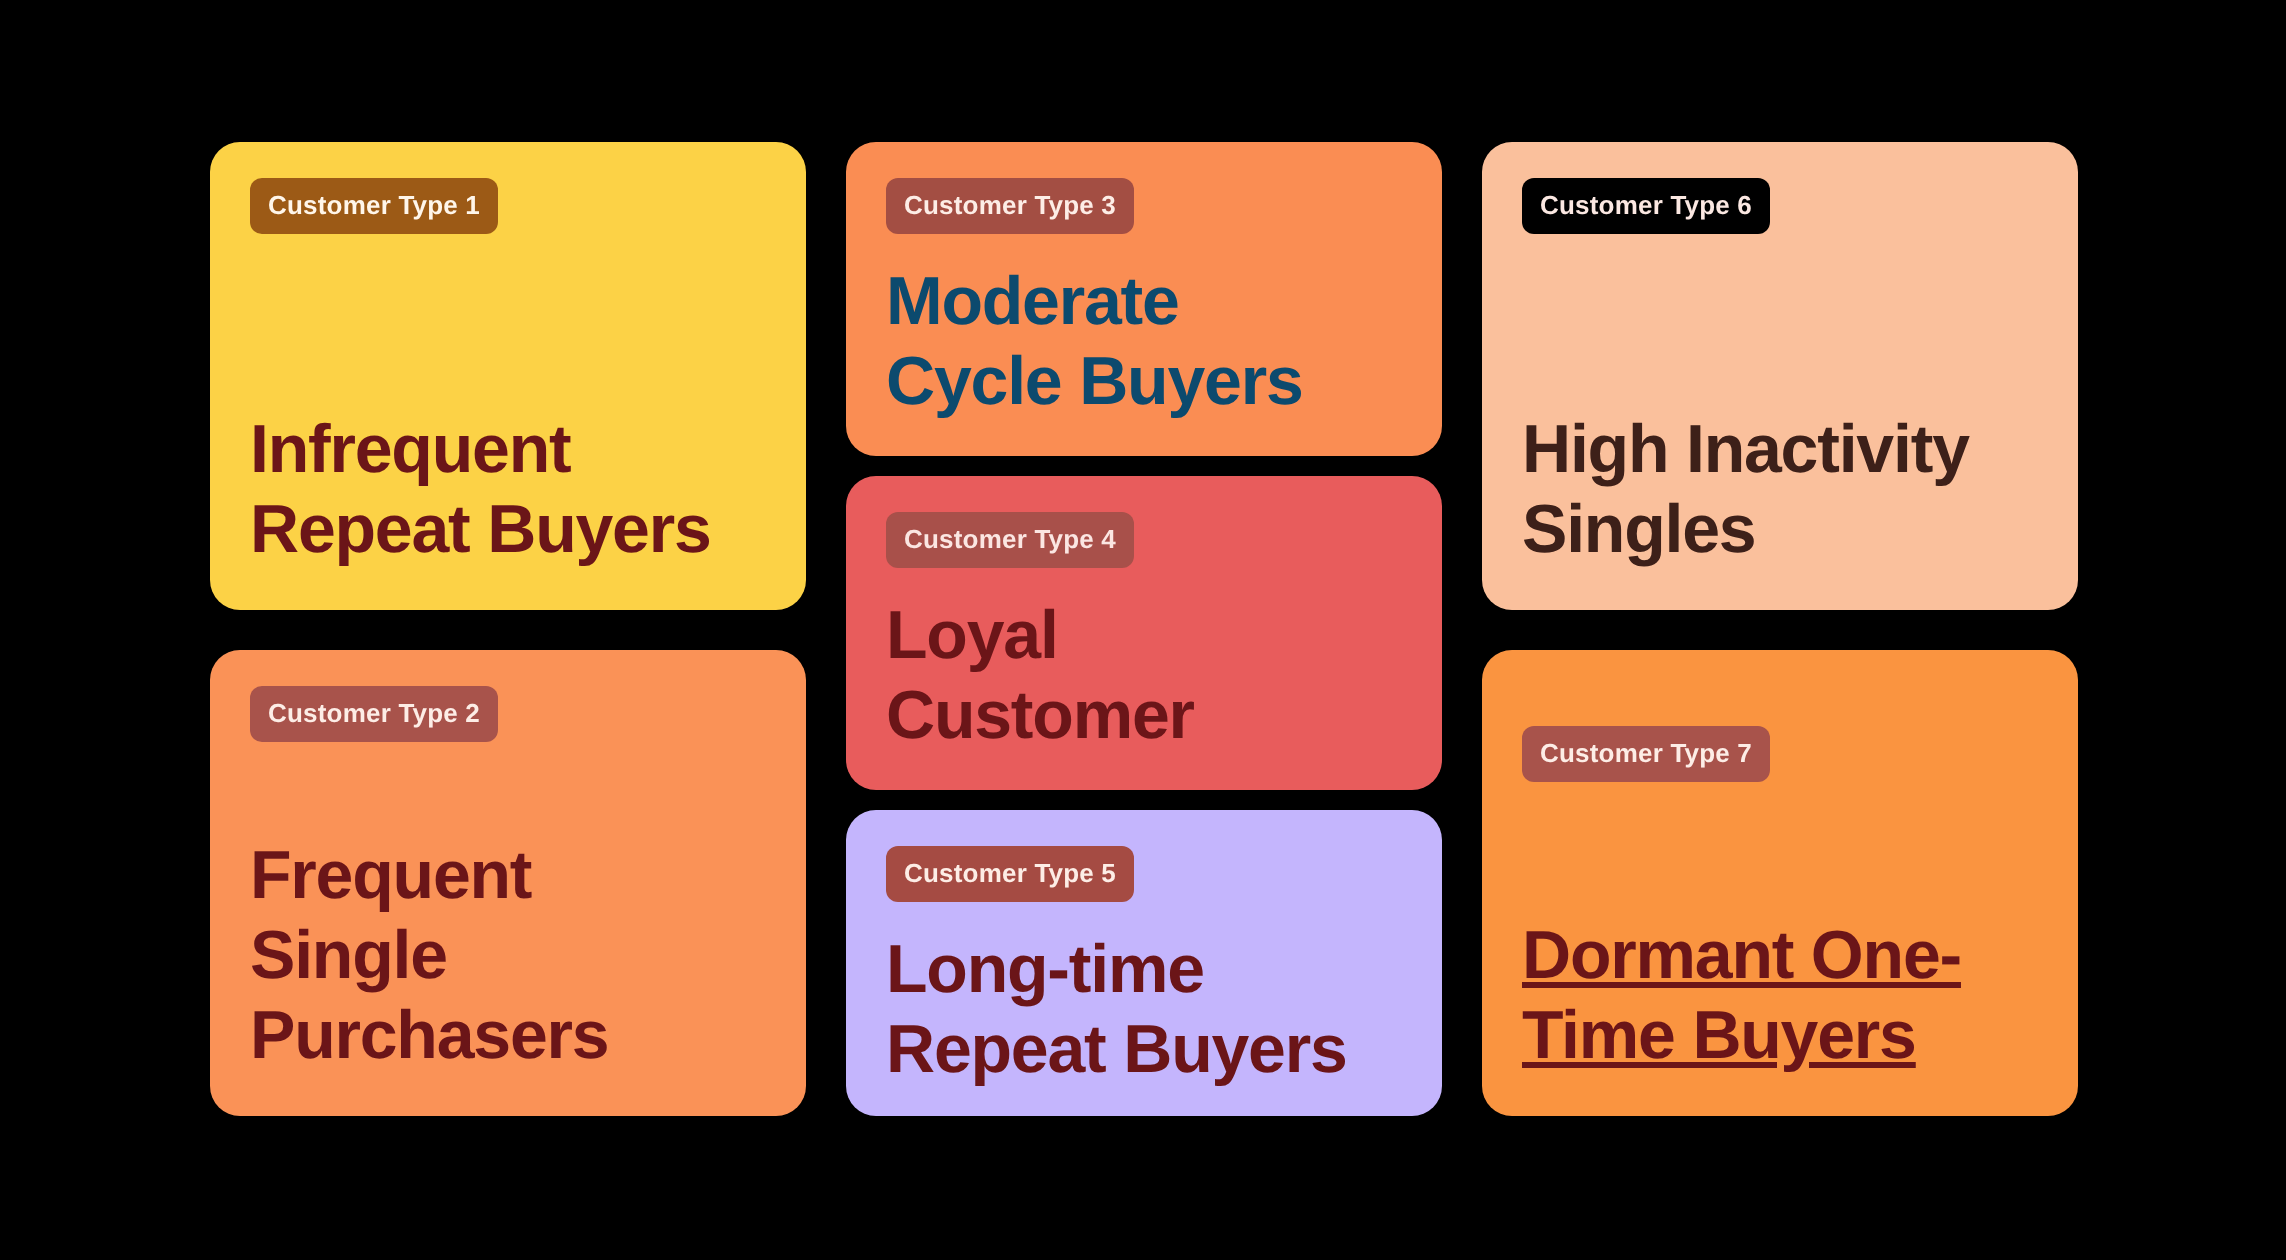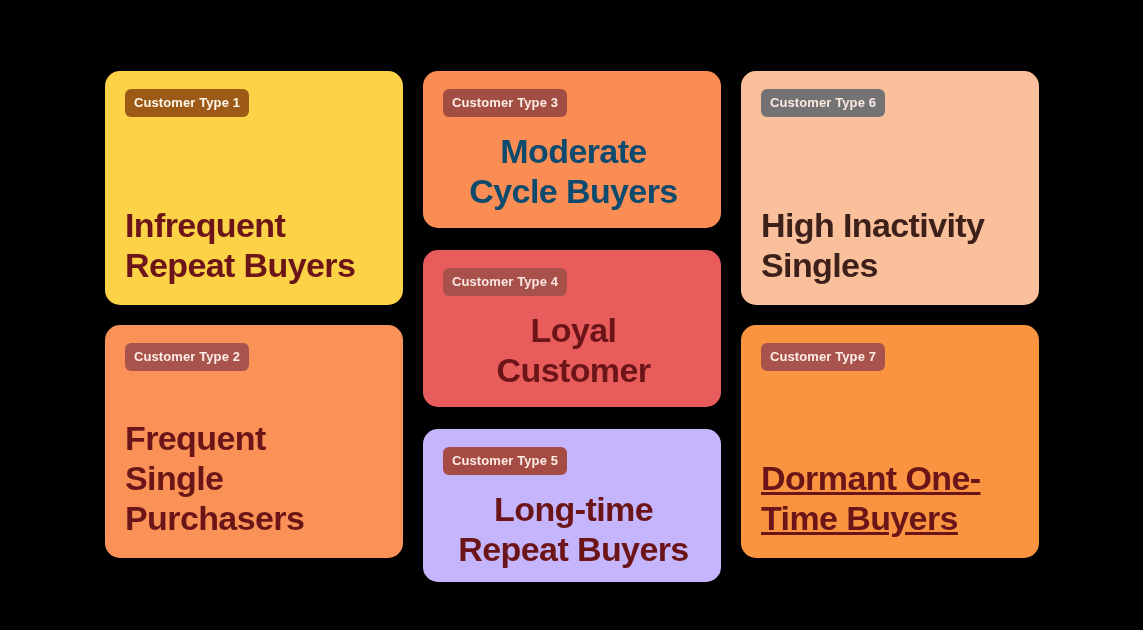--- a/index.html
+++ b/index.html
@@ -36,23 +36,22 @@
     column-gap: 20px;
     row-gap: 20px;
   }
 
   
   .col-mid {
     grid-column: 2;
     grid-row: 1 / span 2;
     display: grid;
     grid-template-rows: 157px 157px 153px;
-    row-gap: 22px;
+    row-gap: 10px;
     height: 487px;
-    text-align: center;
   }
 
   .card {
     position: relative;
     border-radius: 15px;
     padding: 18px 17px 20px 20px;
     display: flex;
     flex-direction: column;
     overflow: hidden;
   }
@@ -105,26 +104,26 @@
   .c4 .badge { background: #A8504A; color: #FBE6E2; }
   .c4 .card-title { color: #6B1518; }
 
   
   .c5 { background: #c4b5fd; }
   .c5 .badge { background: #A54B43; color: #FDEDE6; }
   .c5 .card-title { color: #6B1518; }
 
   
   .c6 { grid-column: 3; grid-row: 1; background: #FAC09C; }
-  .c6 .badge { background: #737373; color: #FBE8E2; }
+  .c6 .badge { background: #000000; color: #FBE8E2; }
   .c6 .card-title { color: #3D2019; }
 
   
   .c7 { grid-column: 3; grid-row: 2; background: #FA9440; }
-  .c7 .badge { background: #A8534B; color: #FDEDE6; }
+  .c7 .badge { background: #A8534B; color: #FDEDE6; margin-top: 20px; }
   .c7 .card-title { color: #6B1518; text-decoration: underline; }
 </style>
 </head>
 <body>
 
 <div class="board">
   <div class="grid">
 
     <div class="card c1 bottom-title">
       <span class="badge">Customer Type 1</span>

